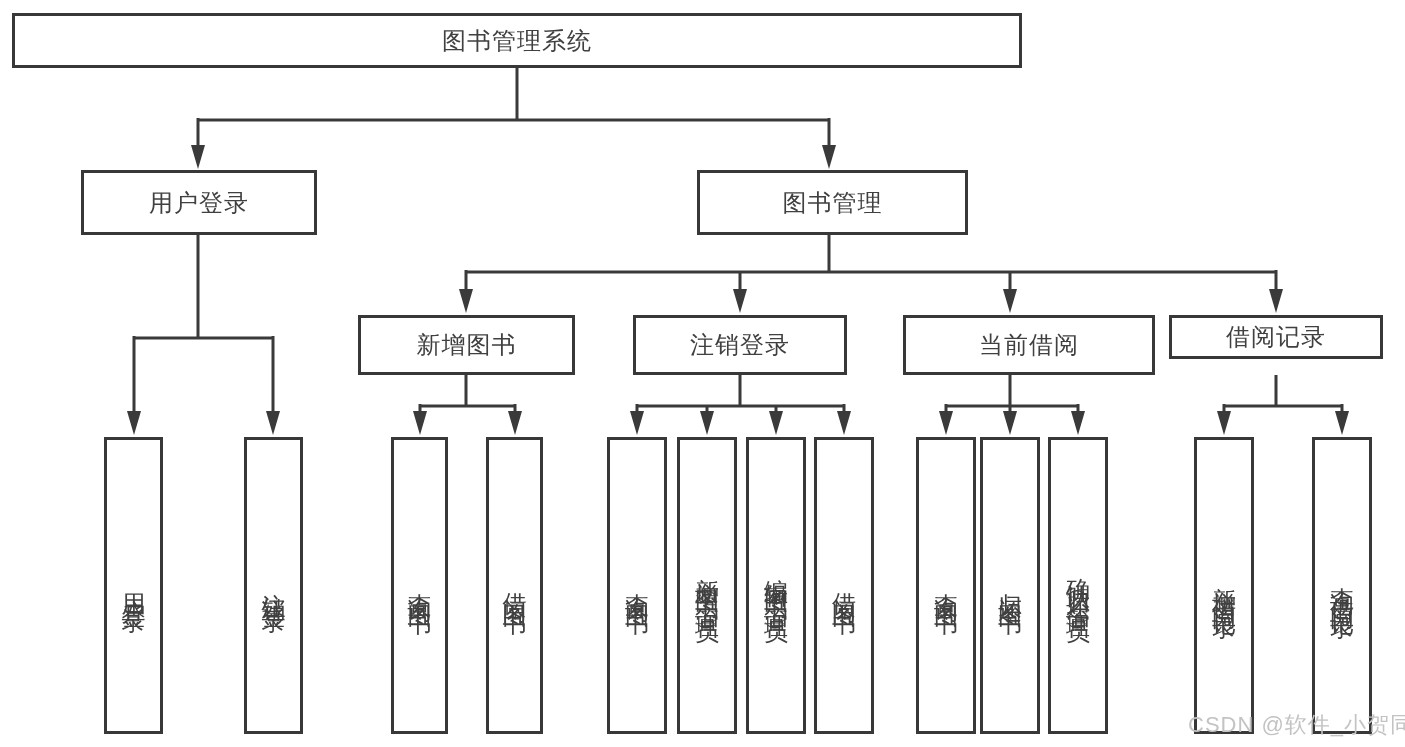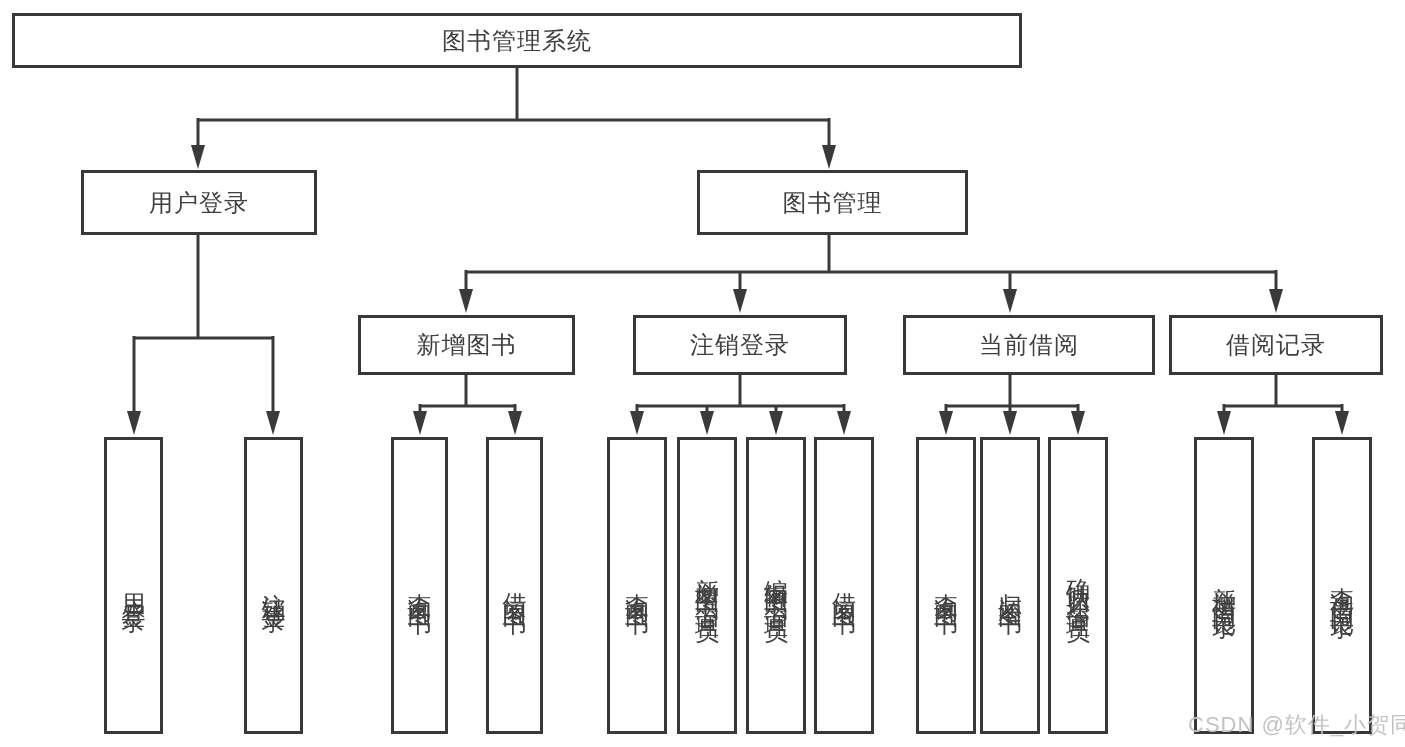--- a/index.html
+++ b/index.html
@@ -100,21 +100,21 @@
 
   <div class="node hbox" style="left:358px; top:315px; width:217px; height:60px">
     <span class="label">新增图书</span>
   </div>
   <div class="node hbox" style="left:633px; top:315px; width:214px; height:60px">
     <span class="label">注销登录</span>
   </div>
   <div class="node hbox" style="left:903px; top:315px; width:252px; height:60px">
     <span class="label">当前借阅</span>
   </div>
-  <div class="node hbox" style="left:1169px; top:315px; width:214px; height:60px">
+  <div class="node hbox" style="left:1169px; top:315px; width:214px; height:44px">
     <span class="label">借阅记录</span>
   </div>
 
   <div class="node vbox" style="left:104px; top:437px; width:59px; height:297px">
     <span class="label">用户登录</span>
   </div>
   <div class="node vbox" style="left:244px; top:437px; width:59px; height:297px">
     <span class="label">注销登录</span>
   </div>
 

